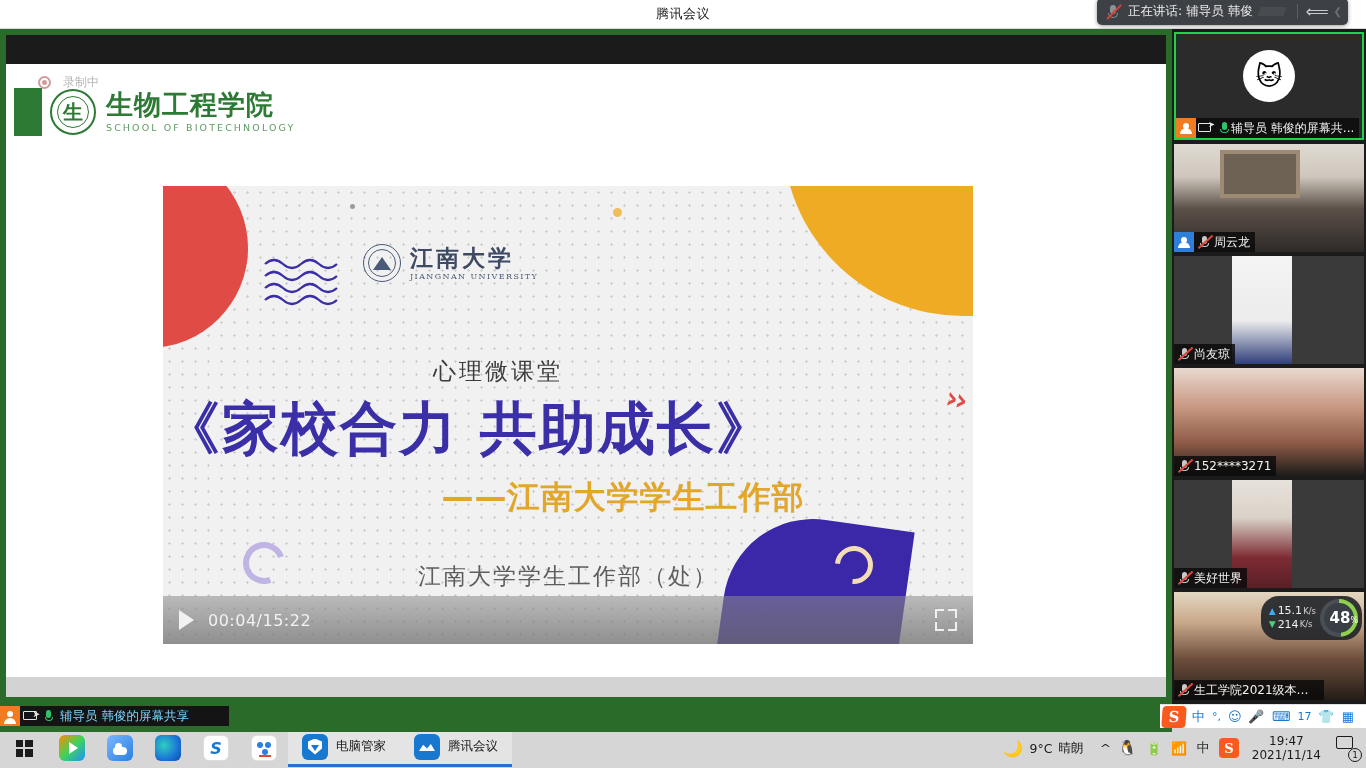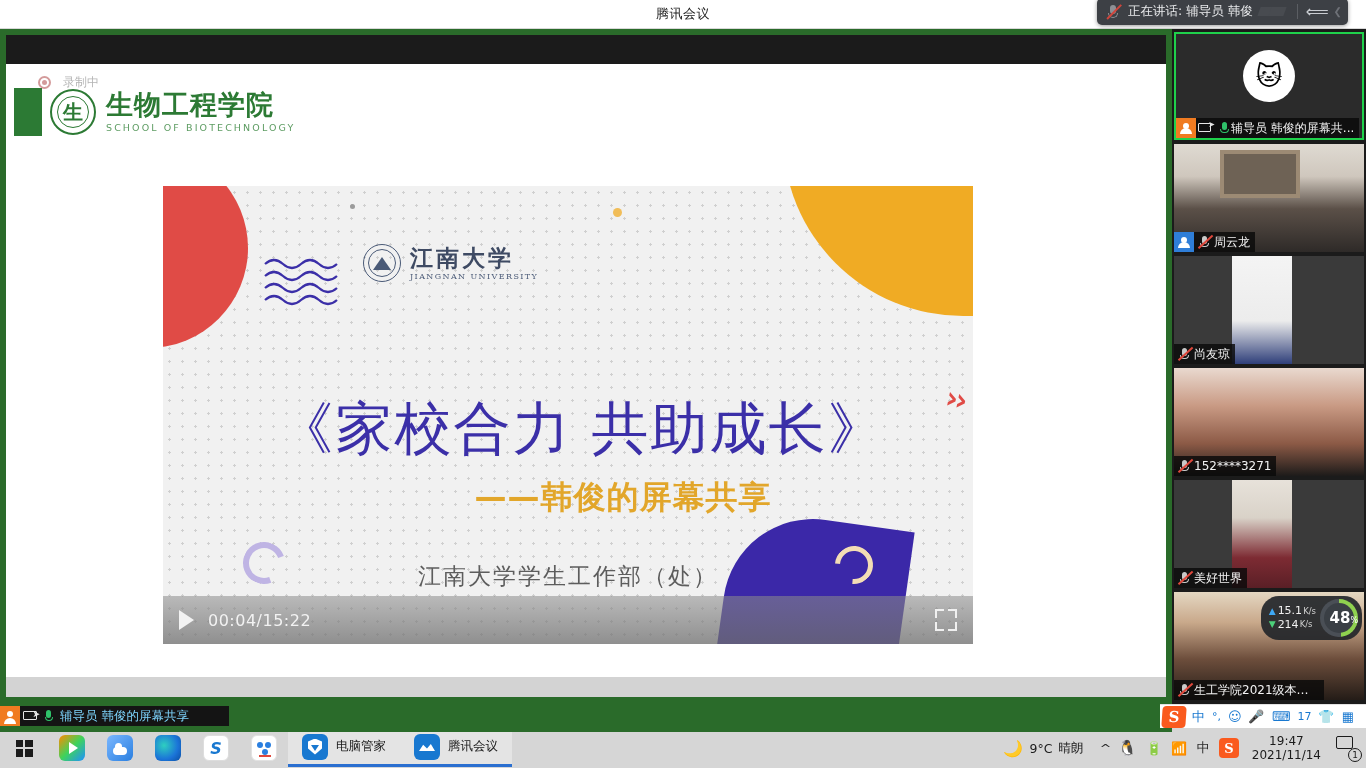--- a/index.html
+++ b/index.html
@@ -154,24 +154,23 @@
   .jn-cn{ font-size:23px; color:#3e4a63; letter-spacing:3px; line-height:1; font-weight:bold;
           font-family:"DejaVu Serif","Liberation Serif",serif;}
   .jn-en{ font-size:8px; color:#4a5a77; letter-spacing:1.4px; margin-top:3px;
           font-family:"DejaVu Serif","Liberation Serif",serif;}
 
   .slide-sub{
     position:absolute; left:0; right:0; top:170px; text-align:center;
     font-size:23px; color:#3c3c3c; letter-spacing:3px; padding-right:140px;
   }
   .slide-title{
-    position:absolute; left:0; right:0; top:205px; text-align:center;
-    font-size:57px; font-weight:normal; color:#3b2fa8; letter-spacing:2px;
+    position:absolute; left:0; right:0; top:205px; 
+    font-size:57px; font-weight:bold; color:#3b2fa8; letter-spacing:2px;
     font-family:"DejaVu Sans","Liberation Sans",sans-serif;
-    padding-left:27px;
   }
   .slide-title2-wrap{
     position:absolute; left:0; right:0; top:290px; text-align:center; padding-left:110px;
   }
   .slide-title2{
     font-size:32px; font-weight:bold; color:#e2a62a; letter-spacing:1px;
   }
   .slide-dept{
     position:absolute; left:0; right:0; top:375px; text-align:center;
     font-size:23px; color:#5d5d5d; letter-spacing:2px;
@@ -436,23 +435,24 @@
       <div class="jn-logo">
         <div class="jn-seal">
             <div class="tri"></div>
           </div>
         <div class="jn-txt">
           <div class="jn-cn">江南大学</div>
           <div class="jn-en">JIANGNAN UNIVERSITY</div>
         </div>
       </div>
 
+      <div class="slide-sub">心理微课堂</div>
       <div class="slide-title">《家校合力 共助成长》</div>
       <div class="slide-title2-wrap">
-        <span class="slide-title2">——韩俊的屏幕共享</span>
+        <span class="slide-title2">——江南大学学生工作部</span>
       </div>
       <div class="slide-dept">江南大学学生工作部（处）</div>
 
       <div class="player-bar">
         <div class="play-ico"></div>
         <div class="time-txt">00:04/15:22</div>
         <div class="fs-ico">
             <i></i>
             <i></i>
             <i></i>

